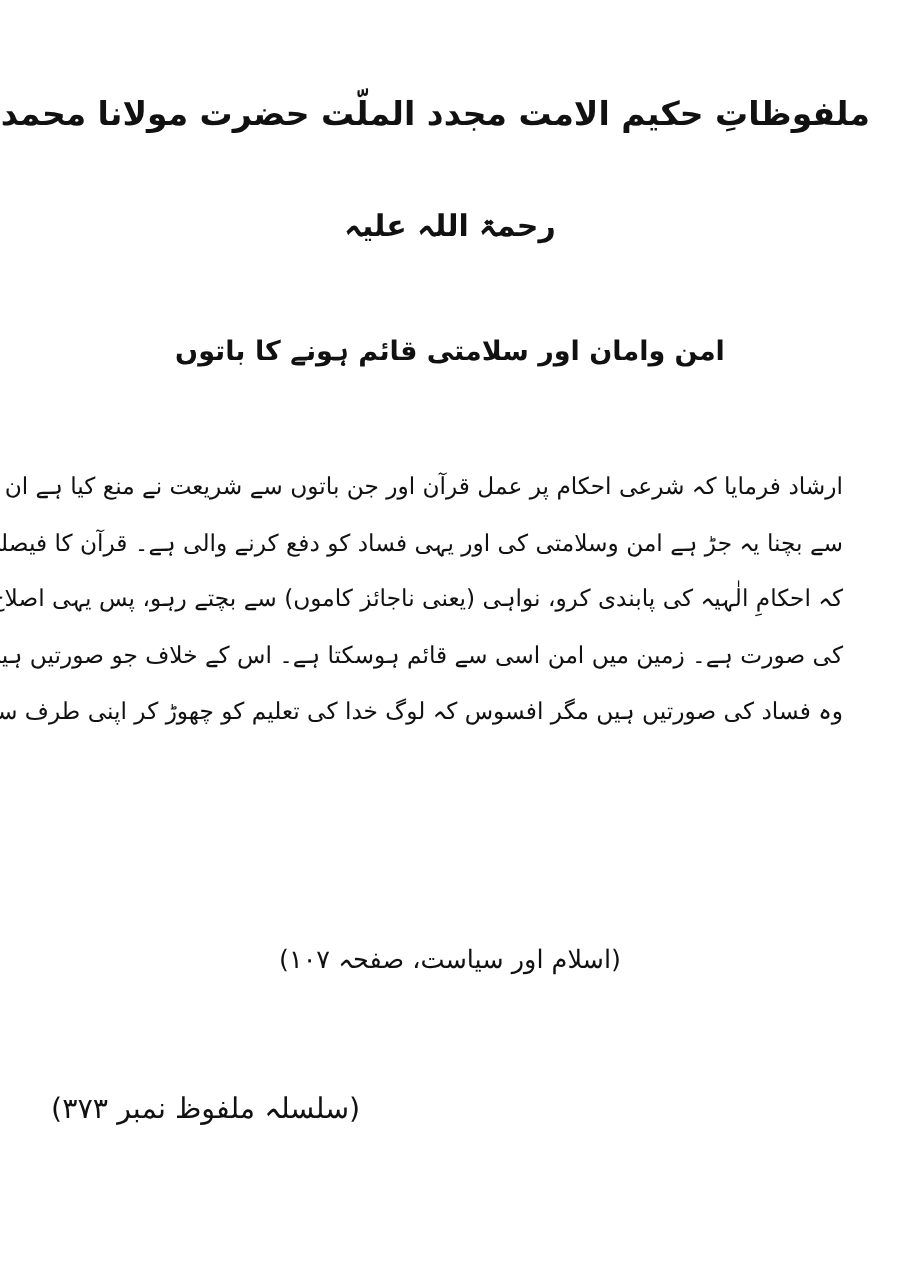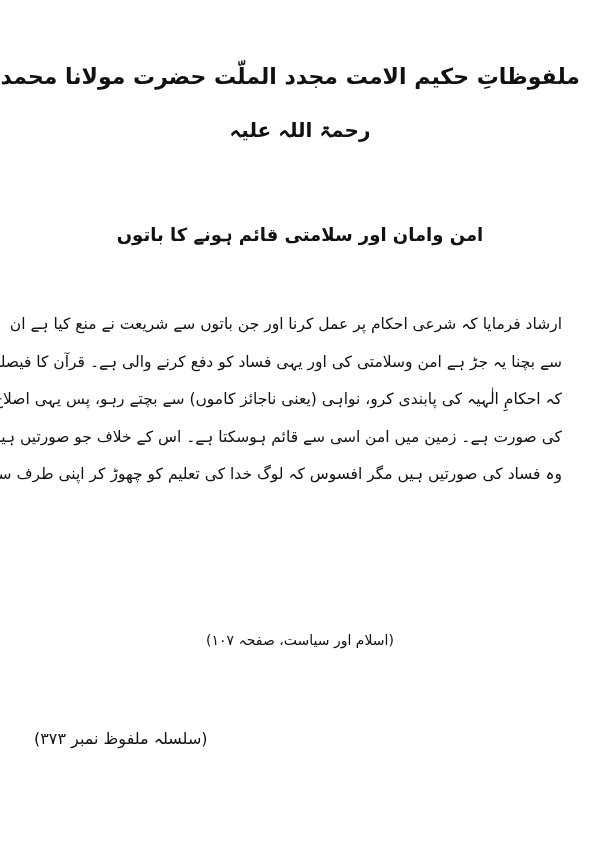--- a/index.html
+++ b/index.html
@@ -31,21 +31,21 @@
       top: 62px;
       text-align: center;
       font-size: 22px;
       font-weight: bold;
       line-height: 30px;
       white-space: nowrap;
     }
     .header-honorific {
       position: absolute;
       left: 0; right: 0;
-      top: 116px;
+      top: 136px;
       text-align: center;
       font-size: 20px;
       font-weight: bold;
       line-height: 28px;
     }
     .subtitle {
       position: absolute;
       left: 0; right: 0;
       top: 222px;
       text-align: center;
@@ -69,45 +69,45 @@
       text-align-last: justify;
     }
     .body-line.last {
       text-align-last: right;
     }
     .source-ref {
       position: absolute;
       left: 0; right: 0;
       top: 628px;
       text-align: center;
-      font-size: 14px;
+      font-size: 17px;
       line-height: 24px;
     }
     .series-ref {
       position: absolute;
       left: 34px;
       top: 727px;
       text-align: left;
-      font-size: 16px;
+      font-size: 19px;
       line-height: 24px;
     }
   </style>
 </head>
 <body>
 
 <div class="page">
 
   <div class="header-title rtl">ملفوظاتِ حکیم الامت مجدد الملّت حضرت مولانا محمد اشرف علی تھانوی</div>
 
   <div class="header-honorific rtl">رحمۃ اللہ علیہ</div>
 
   <div class="subtitle rtl">امن وامان اور سلامتی قائم ہونے کا باتوں</div>
 
   <div class="body-text rtl">
-    <span class="body-line">ارشاد فرمایا کہ شرعی احکام پر عمل کرنا اور جن باتوں سے شریعت نے منع کیا ہے ان</span>
+    <span class="body-line">ارشاد فرمایا کہ شرعی احکام پر عمل قرآن اور جن باتوں سے شریعت نے منع کیا ہے ان</span>
     <span class="body-line">سے بچنا یہ جڑ ہے امن وسلامتی کی اور یہی فساد کو دفع کرنے والی ہے۔ قرآن کا فیصلہ یہ ہے</span>
     <span class="body-line">کہ احکامِ الٰہیہ کی پابندی کرو، نواہی (یعنی ناجائز کاموں) سے بچتے رہو، پس یہی اصلاح</span>
     <span class="body-line">کی صورت ہے۔ زمین میں امن اسی سے قائم ہوسکتا ہے۔ اس کے خلاف جو صورتیں ہیں</span>
     <span class="body-line">وہ فساد کی صورتیں ہیں مگر افسوس کہ لوگ خدا کی تعلیم کو چھوڑ کر اپنی طرف سے امن کی نئی</span>
   </div>
 
   <div class="source-ref rtl">(اسلام اور سیاست، صفحہ ۱۰۷)</div>
 
   <div class="series-ref rtl">(سلسلہ ملفوظ نمبر ۳۷۳)</div>
 

